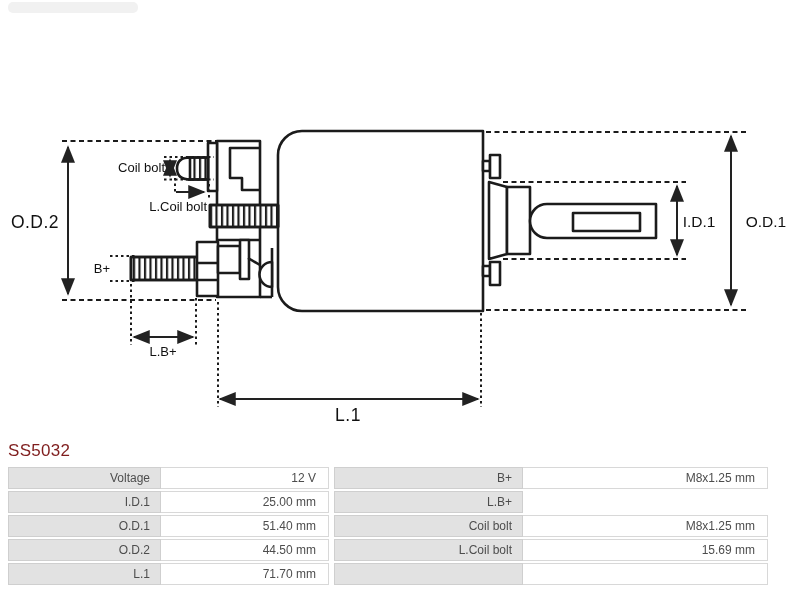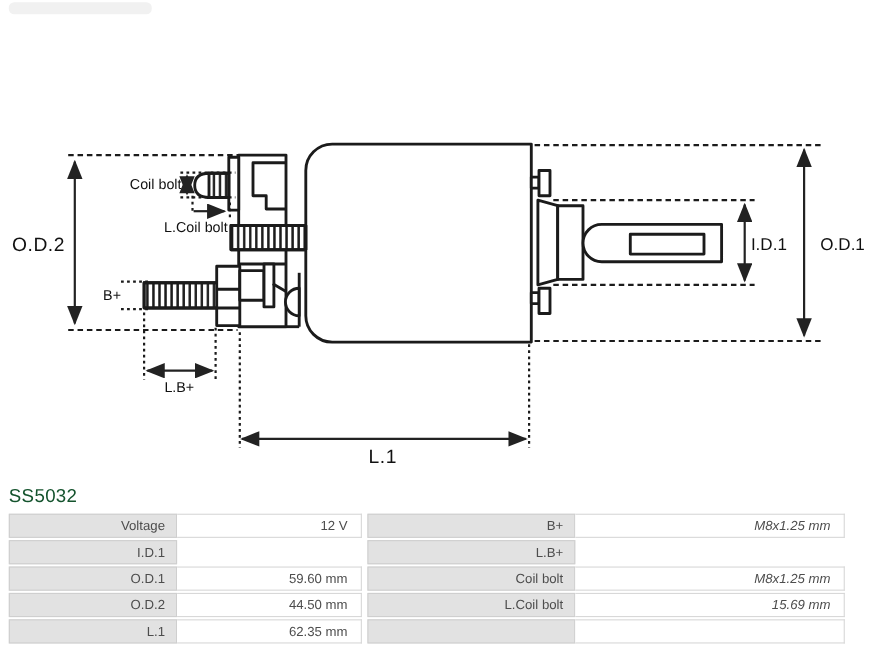--- a/index.html
+++ b/index.html
@@ -27,21 +27,21 @@
   .tcell {
     box-sizing:border-box; height:22px; line-height:20px;
     font-size:12px; color:#4d4d4d; text-align:right;
     border:1px solid #cfcfcf;
   }
   .tlabel { background:#e2e2e2; padding-right:10px; }
   .tvalue { background:#ffffff; border-left:none; padding-right:12px; border-color:#d8d8d8; }
   .t-left  .tlabel { width:153px; }
   .t-left  .tvalue { width:168px; }
   .t-right .tlabel { width:189px; }
-  .t-right .tvalue { width:245px;font-style:italic; }
+  .t-right .tvalue { width:245px; }
 </style>
 </head>
 <body>
 
 <div id="page">
 
   <svg class="diagram" width="791" height="440" viewBox="0 0 791 440">
     <defs>
       <pattern id="hatch" width="5.5" height="30" patternUnits="userSpaceOnUse">
         <path d="M2,0 V30" stroke="#1b1b1b" stroke-width="2.2"></path>
@@ -131,43 +131,44 @@
     <text class="dim-small" x="165" y="172" text-anchor="end">Coil bolt</text>
     <text class="dim-small" x="207" y="211" text-anchor="end">L.Coil bolt</text>
     <text class="dim-small" x="110" y="273" text-anchor="end">B+</text>
     <text class="dim-small" x="163" y="356" text-anchor="middle">L.B+</text>
     <text class="dim-big" x="35" y="228" text-anchor="middle">O.D.2</text>
     <text class="dim-mid" x="699" y="227" text-anchor="middle">I.D.1</text>
     <text class="dim-mid" x="766" y="227" text-anchor="middle">O.D.1</text>
     <text class="dim-big" x="348" y="421" text-anchor="middle">L.1</text>
   </svg>
 
-  <div class="part-number" style="color: #14532d;">SS5032</div>
+  <div class="part-number" style="color: #7f1d1d;">SS5032</div>
 
   <div class="tables">
 
     <div class="spec-table t-left">
       <div class="trow">
         <div class="tcell tlabel">Voltage</div>
         <div class="tcell tvalue">12 V</div>
       </div>
       <div class="trow">
         <div class="tcell tlabel">I.D.1</div>
+        <div class="tcell tvalue">25.00 mm</div>
       </div>
       <div class="trow">
         <div class="tcell tlabel">O.D.1</div>
-        <div class="tcell tvalue">59.60 mm</div>
+        <div class="tcell tvalue">51.40 mm</div>
       </div>
       <div class="trow">
         <div class="tcell tlabel">O.D.2</div>
         <div class="tcell tvalue">44.50 mm</div>
       </div>
       <div class="trow">
         <div class="tcell tlabel">L.1</div>
-        <div class="tcell tvalue">62.35 mm</div>
+        <div class="tcell tvalue">71.70 mm</div>
       </div>
     </div>
 
     <div class="spec-table t-right">
       <div class="trow">
         <div class="tcell tlabel">B+</div>
         <div class="tcell tvalue">M8x1.25 mm</div>
       </div>
       <div class="trow">
         <div class="tcell tlabel">L.B+</div>

